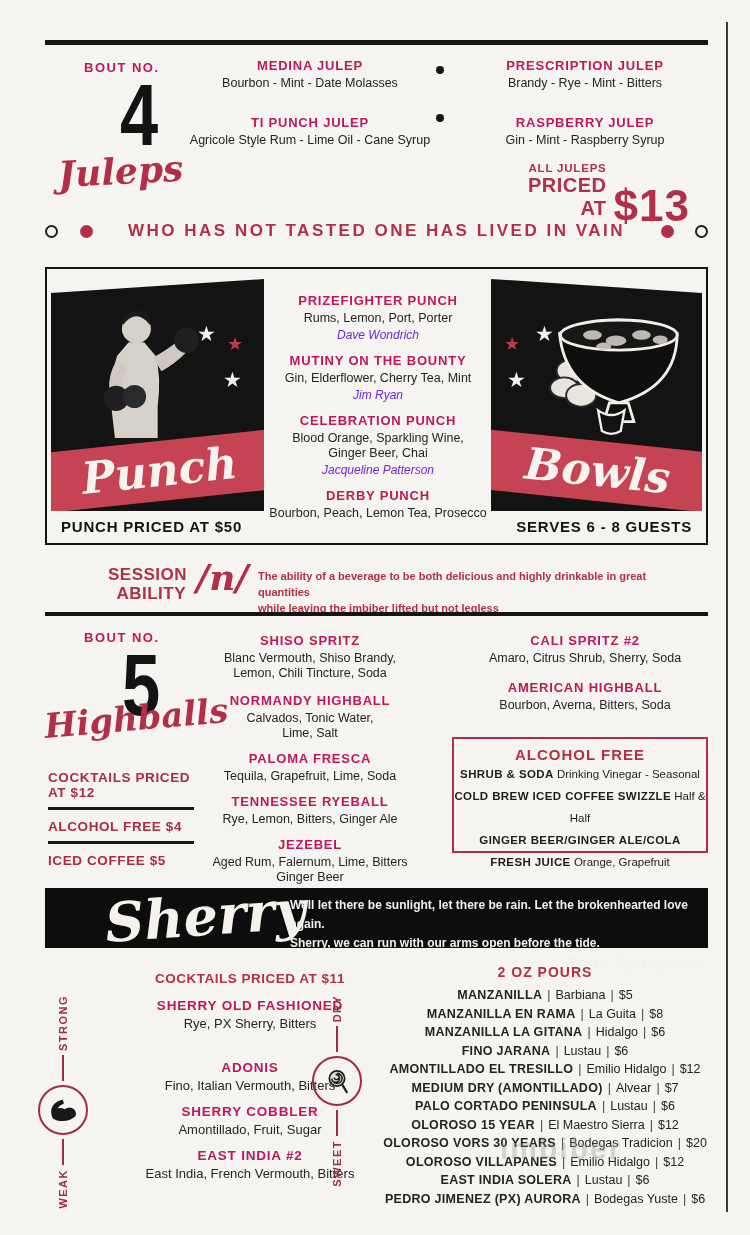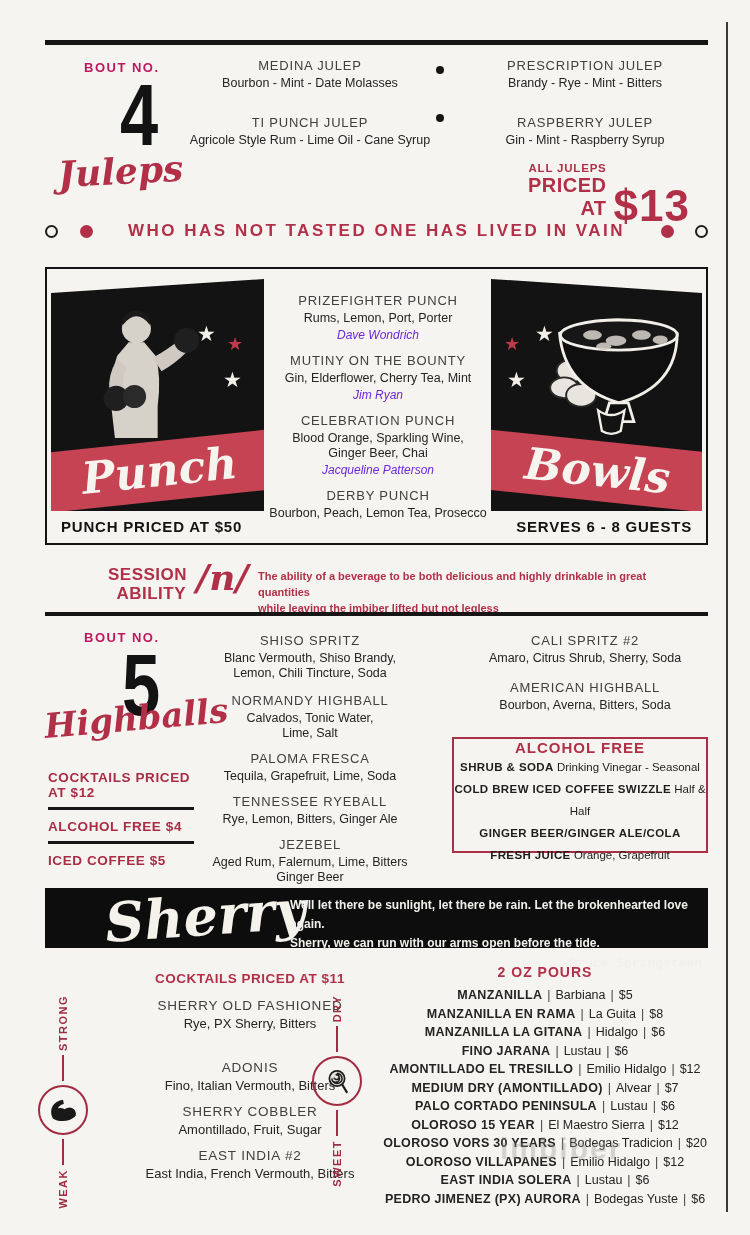--- a/index.html
+++ b/index.html
@@ -2,21 +2,21 @@
 <html><head>
 <meta charset="utf-8">
 <style>
   html,body{margin:0;padding:0;}
   body{font-family:"Liberation Sans",sans-serif;background:#e9e7e3;}
   #page{position:relative;width:750px;height:1235px;background:#f6f4f1;overflow:hidden;color:#1b1b1b;}
   .abs{position:absolute;}
   .center{text-align:center;}
   .red{color:#b13048;}
   .rule{background:#151515;}
-  .name{font-weight:normal;font-size:13px;letter-spacing:0.8px;color:#404040;line-height:15px;}
+  .name{font-weight:bold;font-size:13px;letter-spacing:0.8px;color:#be185d;line-height:15px;}
   .ing{font-size:12.5px;color:#242424;white-space:pre-line;line-height:15px;margin-top:3px;}
   .credit{font-size:12px;font-style:italic;color:#6d28d9;margin-top:2px;line-height:14px;}
   .script{font-family:"DejaVu Serif",serif;font-style:italic;font-weight:bold;}
   .bigdigit{display:inline-block;font-size:88px;font-weight:800;line-height:0.85;transform:scaleX(0.78);transform-origin:left top;color:#131313;}
   .boutlabel{font-size:13px;font-weight:bold;letter-spacing:1.5px;color:#be185d;}
   .mi{margin-bottom:12px;}
   .ring{width:13px;height:13px;border:2.5px solid #1e1e1e;border-radius:50%;box-sizing:border-box;}
   .dot{width:13px;height:13px;border-radius:50%;background:#b13048;}
   .panel{background:#131313;overflow:hidden;}
   .band{position:absolute;background:#c64353;display:flex;align-items:center;justify-content:center;}
@@ -216,21 +216,21 @@
       <div class="name">CALI SPRITZ #2</div>
       <div class="ing">Amaro, Citrus Shrub, Sherry, Soda</div>
     </div>
     <div>
       <div class="name">AMERICAN HIGHBALL</div>
       <div class="ing">Bourbon, Averna, Bitters, Soda</div>
     </div>
   </div>
 
   <div class="abs center" style="left:452px;top:737px;width:256px;height:116px;border:2.5px solid #a93046;box-sizing:border-box;">
-    <div class="red" style="font-size:15px;font-weight:800;letter-spacing:1px;margin-top:0;">ALCOHOL FREE</div>
+    <div class="red" style="font-size:15px;font-weight:800;letter-spacing:1px;margin-top:7px;">ALCOHOL FREE</div>
     <div class="afline"><span class="b">SHRUB &amp; SODA</span> <span>Drinking Vinegar - Seasonal</span></div>
     <div class="afline"><span class="b">COLD BREW ICED COFFEE SWIZZLE</span> <span>Half &amp; Half</span></div>
     <div class="afline"><span class="b">GINGER BEER/GINGER ALE/COLA</span> <span></span></div>
     <div class="afline"><span class="b">FRESH JUICE</span> <span>Orange, Grapefruit</span></div>
   </div>
 
   <div class="abs" style="left:45px;top:888px;width:663px;height:60px;background:#0d0d0d;">
     <div class="script" style="position:absolute;left:60px;top:-4px;font-size:54px;color:#f5f2ec;transform:rotate(-4deg);">Sherry</div>
     <div style="position:absolute;left:245px;top:8px;width:412px;color:#f2f0ec;font-size:12px;font-weight:bold;line-height:19px;">
       <div>Well let there be sunlight, let there be rain. Let the brokenhearted love again.</div>

